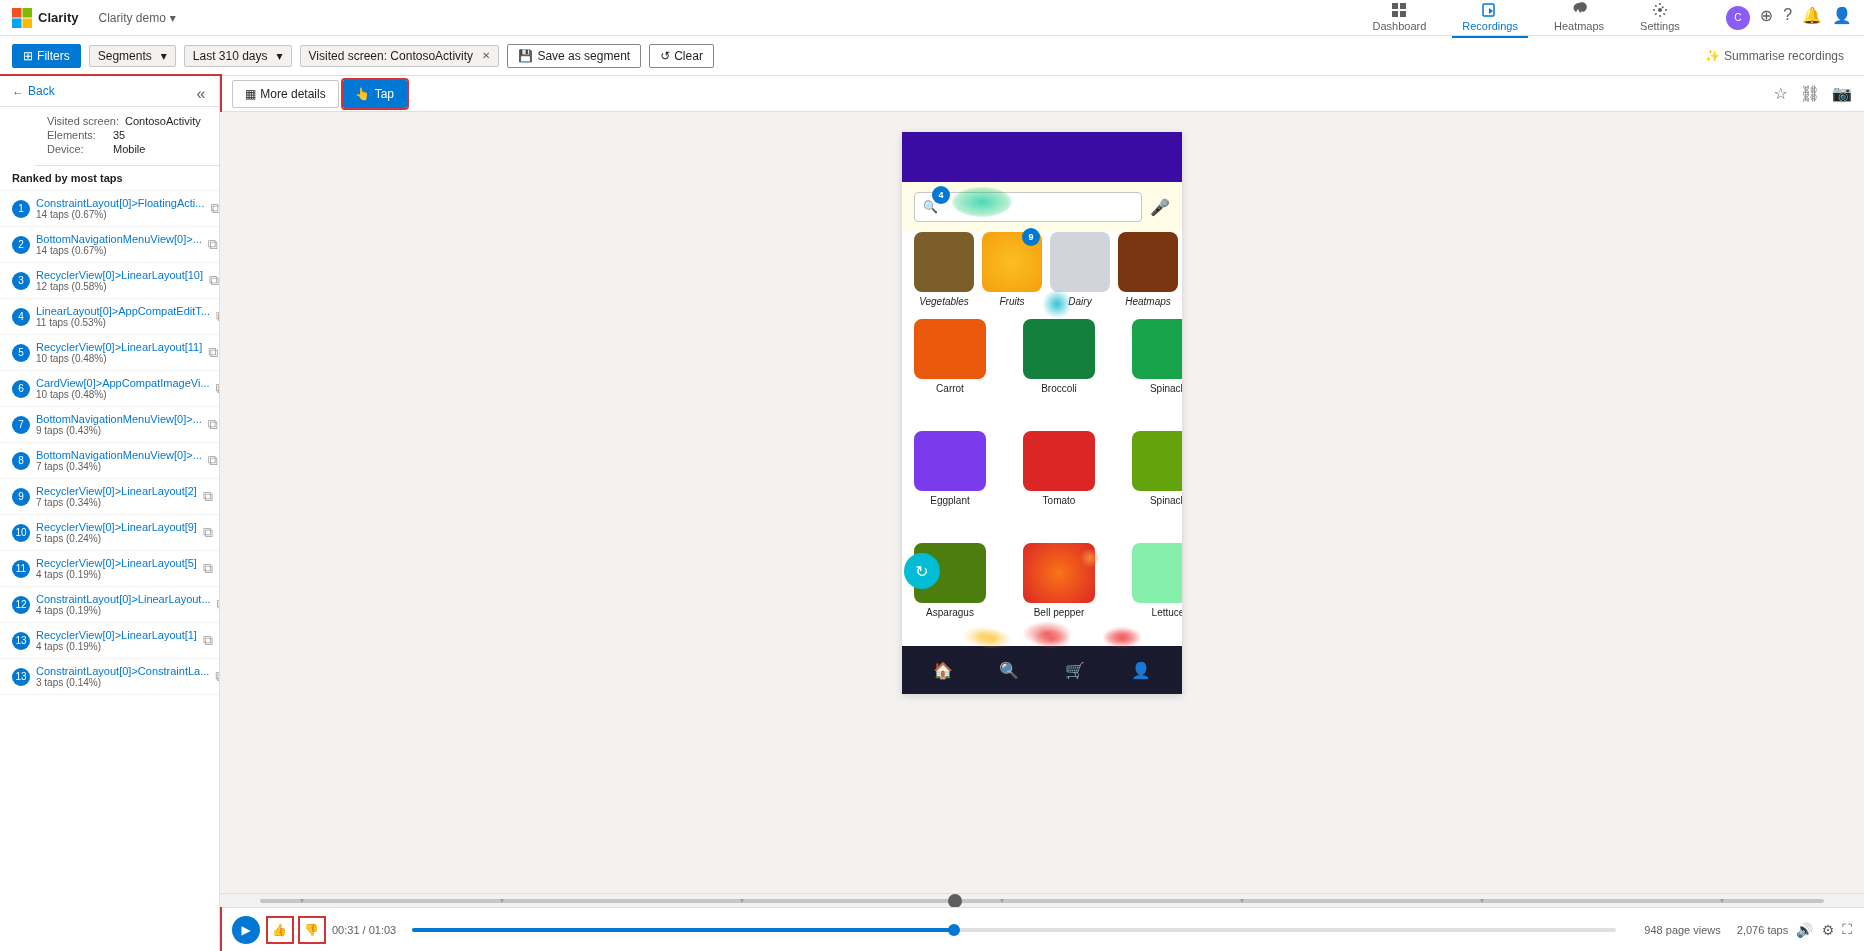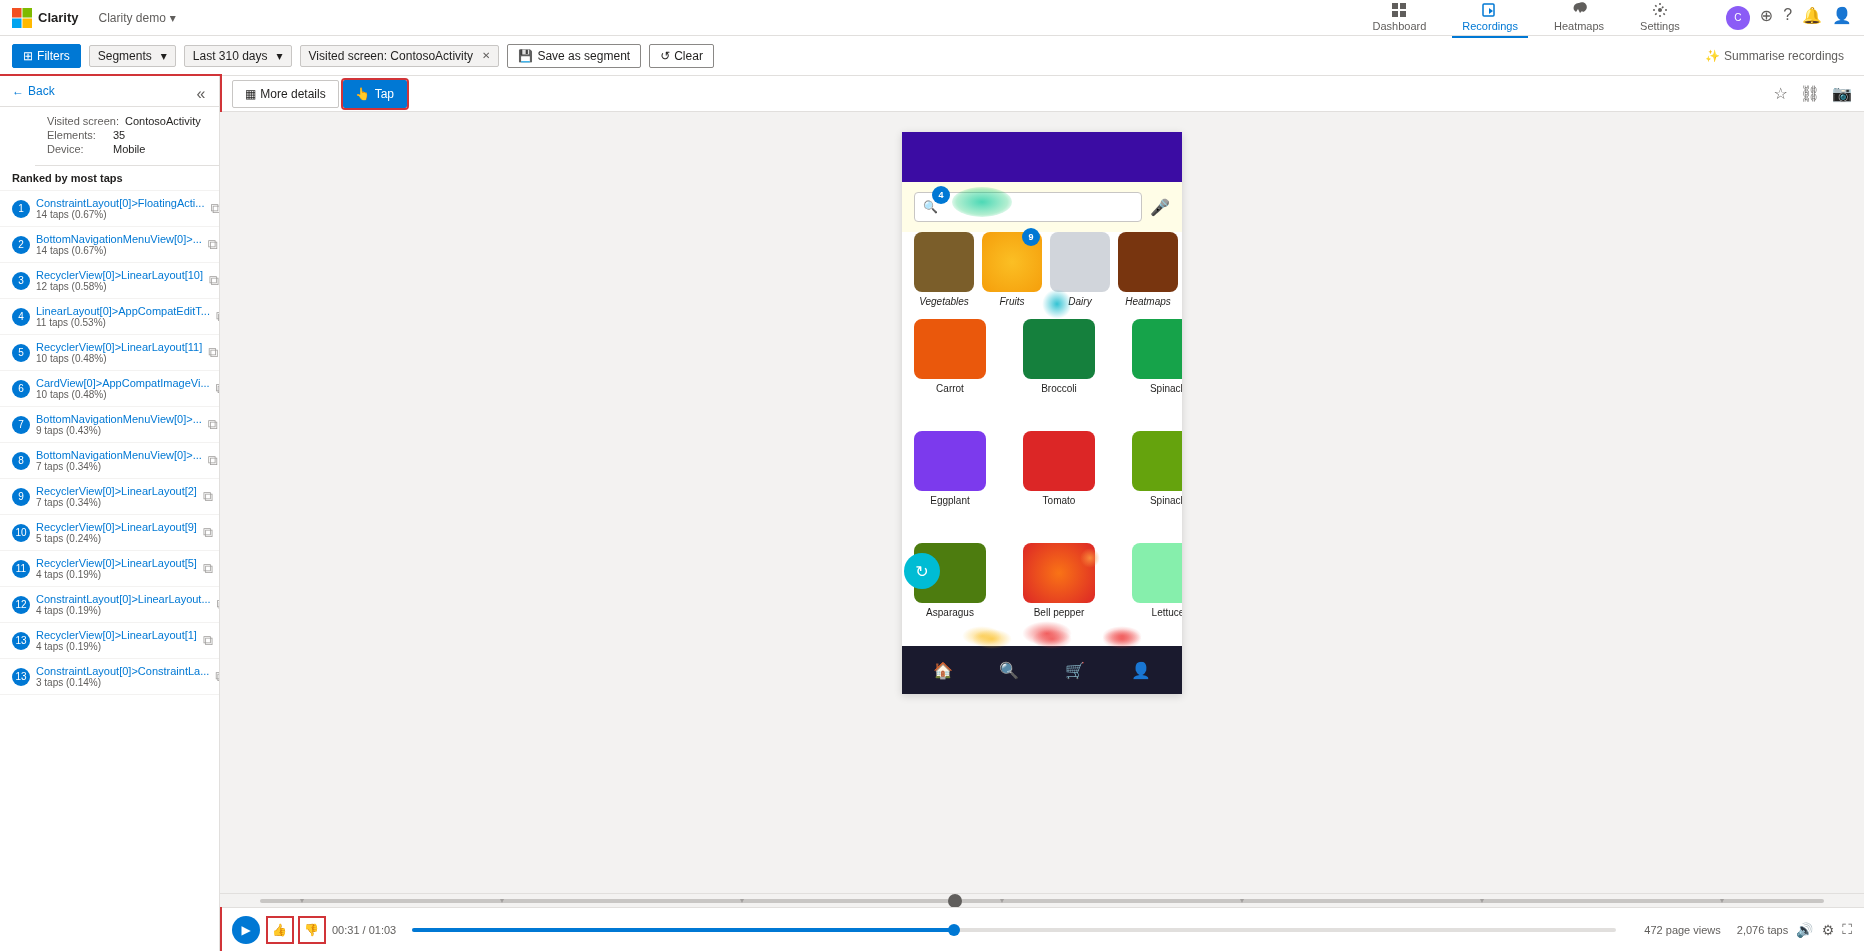--- a/index.html
+++ b/index.html
@@ -569,21 +569,21 @@
       <div class="player-play-btn">▶</div>
       <div class="player-icon-btn">👍</div>
       <div class="player-icon-btn">👎</div>
       <span class="player-time">
         <span>00:31</span> / <span>01:03</span>
       </span>
       <div class="player-timeline">
         <div class="player-progress"></div>
         <div class="player-thumb"></div>
       </div>
-      <span class="player-stats">472 page views</span>
+      <span class="player-stats">948 page views</span>
       <span style="margin-left:8px;" class="player-stats">2,076 taps</span>
       <div class="player-right-icons">
         <span class="player-right-icon">🔊</span>
         <span class="player-right-icon">⚙</span>
         <span class="player-right-icon">⛶</span>
       </div>
     </div>
   </div>
 </div>
 

